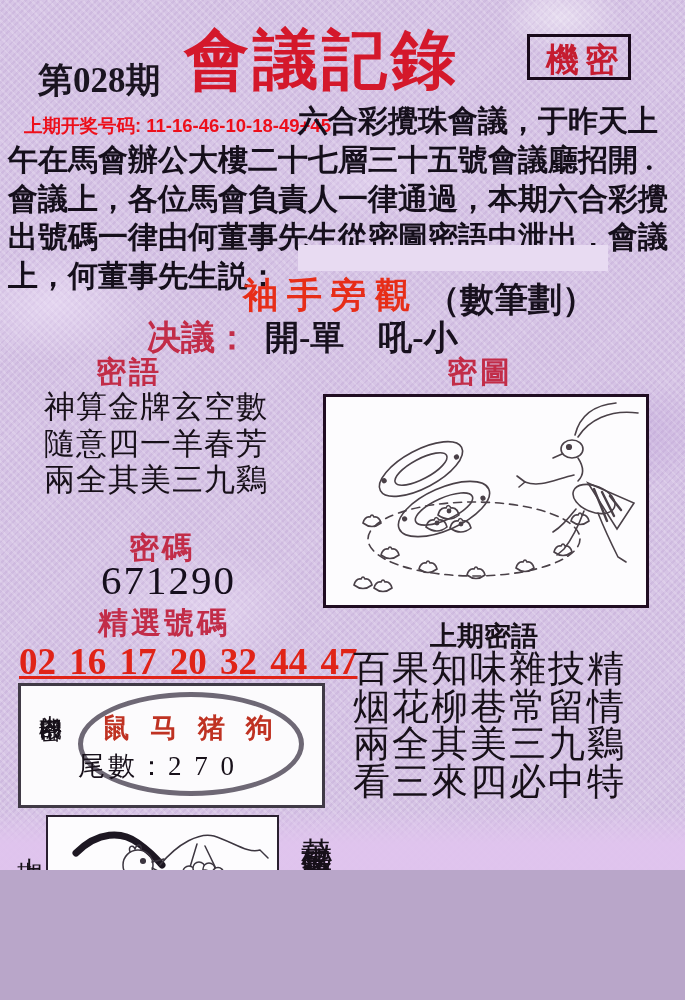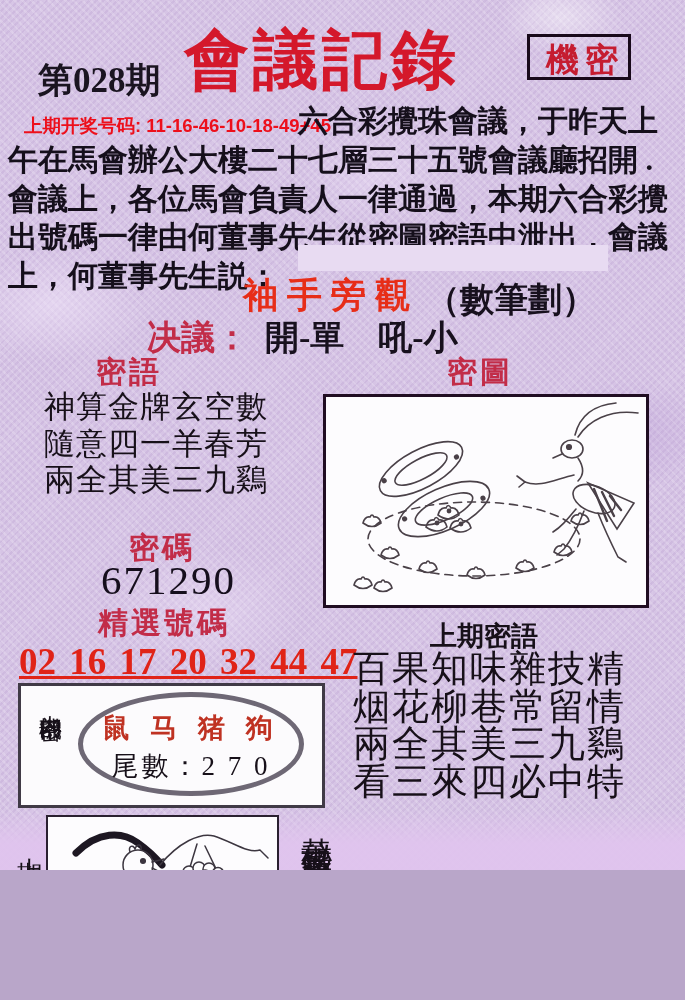--- a/index.html
+++ b/index.html
@@ -48,21 +48,21 @@
   .sel-numbers{left:19px;top:640px;font-size:37px;font-weight:bold;color:#e02317;word-spacing:4px;text-decoration:underline;}
   .picbox{background:#fdfcfe;box-sizing:border-box;}
   .sd-box{left:323px;top:394px;width:326px;height:214px;border:3px solid #200d22;}
   .inner-box{left:18px;top:683px;width:301px;height:119px;border:3px solid #403a46;background:#fcfbfd;}
   .vert{writing-mode:vertical-rl;text-orientation:upright;color:#171019;}
   .inner-vert{left:14px;top:11px;font-size:23px;letter-spacing:1px;}
   .inner-ellipse{left:57px;top:6px;width:226px;height:104px;border:5px solid #6e6875;
                  border-radius:50%;box-sizing:border-box;}
   .animals{left:57px;top:24px;width:226px;text-align:center;font-size:27px;font-weight:bold;
            color:#bf3222;letter-spacing:7px;}
-  .tail{left:57px;top:62px;width:226px;text-align:center;font-size:27px;color:#171019;letter-spacing:3px;}
+  .tail{left:57px;top:62px;width:226px;text-align:left;font-size:27px;color:#171019;letter-spacing:3px;}
   .pp-vert{left:12px;top:837px;font-size:26px;letter-spacing:4px;}
   .pp-box{left:46px;top:815px;width:233px;height:141px;border:2px solid #2a2030;}
   .dec-vert{left:295px;top:813px;font-size:31px;letter-spacing:4px;}
   svg{display:block;}
 </style>
 </head>
 <body>
 
 <div class="stage">
 

